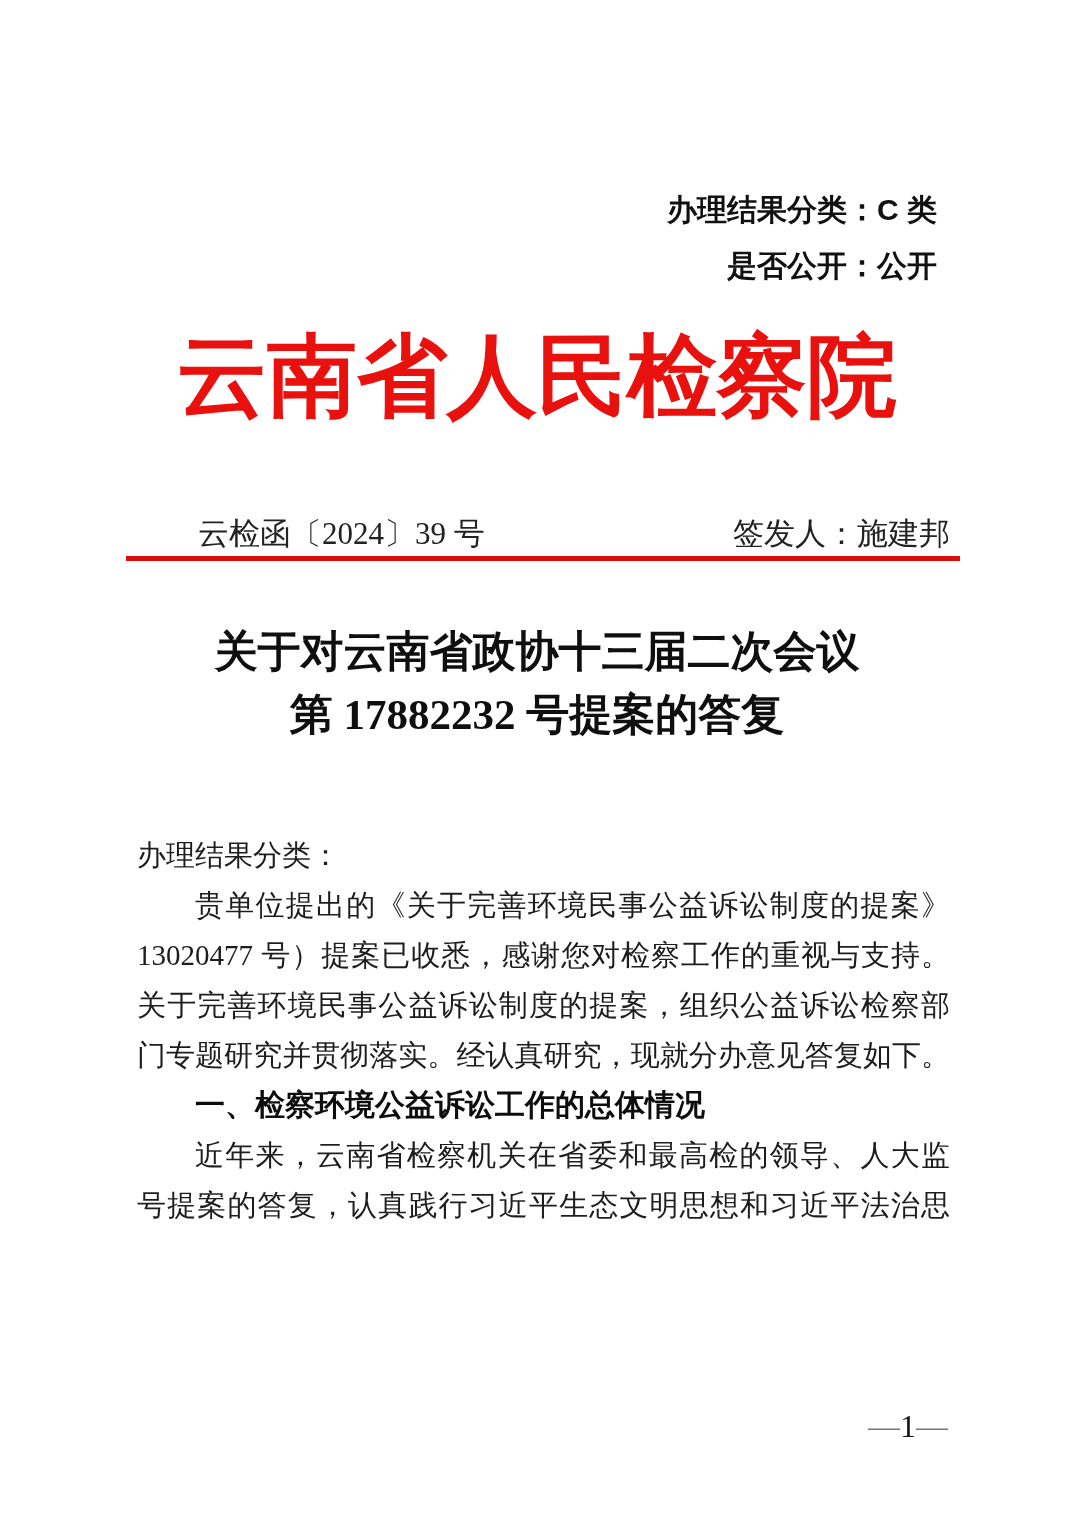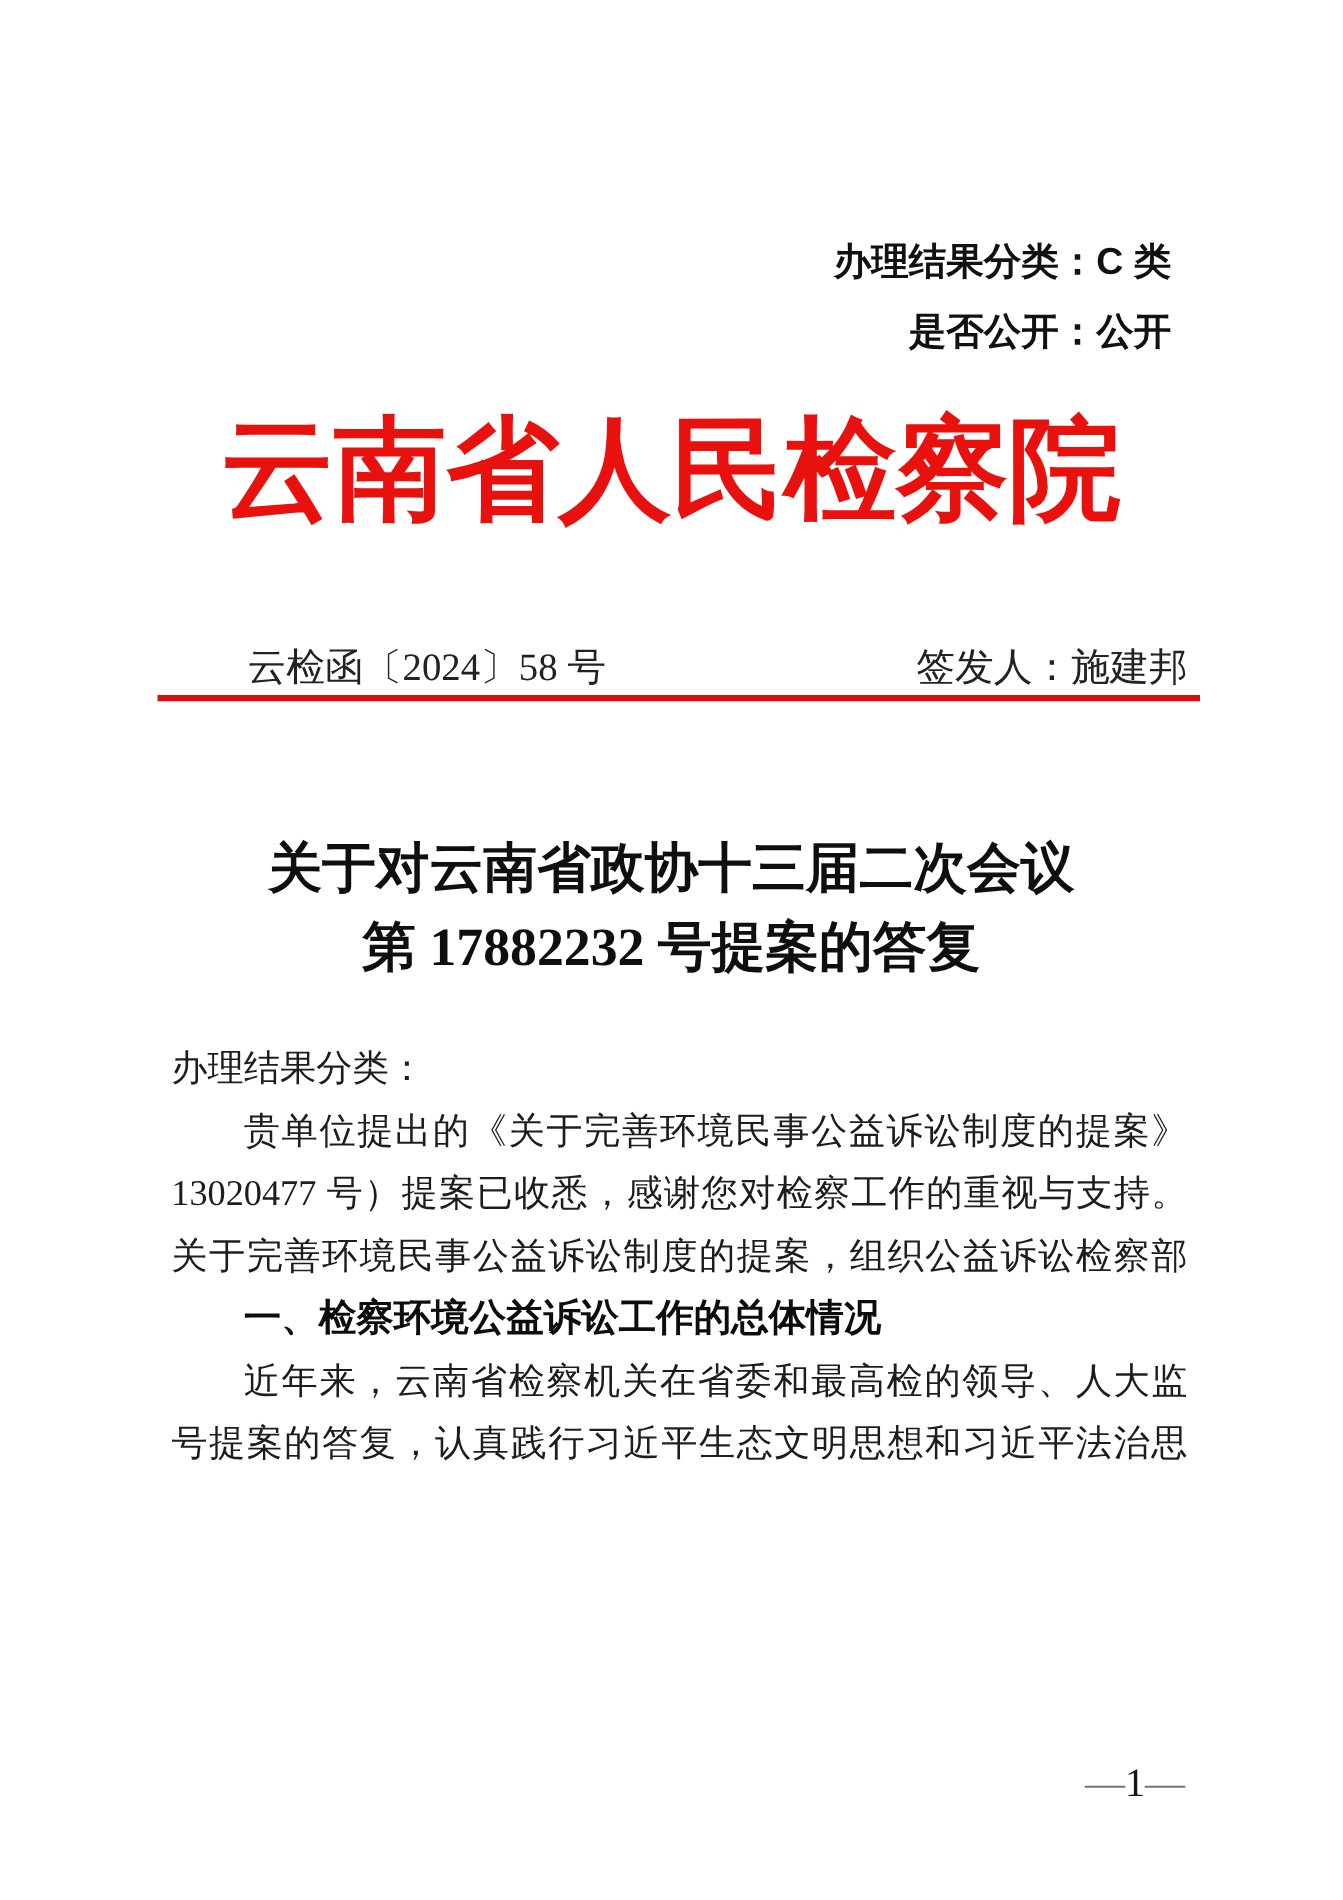--- a/index.html
+++ b/index.html
@@ -66,21 +66,21 @@
     top: 556px;
     left: 126px;
     width: 834px;
     height: 5px;
     background: #d8100c;
   }
 
   
   .doc-title {
     position: absolute;
-    top: 664px;
+    top: 620px;
     left: 0;
     width: 100%;
     text-align: center;
     font-weight: bold;
     font-size: 43px;
     line-height: 63px;
     color: #0f0f0f;
   }
 
   
@@ -131,36 +131,37 @@
 
 <div class="page">
 
   <div class="meta meta-1">办理结果分类：C 类</div>
 
   <div class="meta meta-2">是否公开：公开</div>
 
   <div class="org-name">云南省人民检察院</div>
 
   <div class="docnum-row">
-    <span>云检函〔2024〕58 号</span>
+    <span>云检函〔2024〕39 号</span>
     <span>签发人：施建邦</span>
   </div>
 
   <div class="red-line"></div>
 
   <div class="doc-title">
     <div>关于对云南省政协十三届二次会议</div>
     <div>第 17882232 号提案的答复</div>
   </div>
 
   <div class="body-text">
     <div class="line">办理结果分类：</div>
     <div class="line indent justify">贵单位提出的《关于完善环境民事公益诉讼制度的提案》（第</div>
     <div class="line justify">13020477 号）提案已收悉，感谢您对检察工作的重视与支持。云</div>
     <div class="line justify">关于完善环境民事公益诉讼制度的提案，组织公益诉讼检察部</div>
+    <div class="line justify">门专题研究并贯彻落实。经认真研究，现就分办意见答复如下。</div>
     <div class="line indent heading">一、检察环境公益诉讼工作的总体情况</div>
     <div class="line indent justify">近年来，云南省检察机关在省委和最高检的领导、人大监督、</div>
     <div class="line justify">号提案的答复，认真践行习近平生态文明思想和习近平法治思</div>
   </div>
 
   <div class="footer">
     <span class="dash">—</span><span class="num">1</span><span class="dash">—</span>
   </div>
 
 </div>

